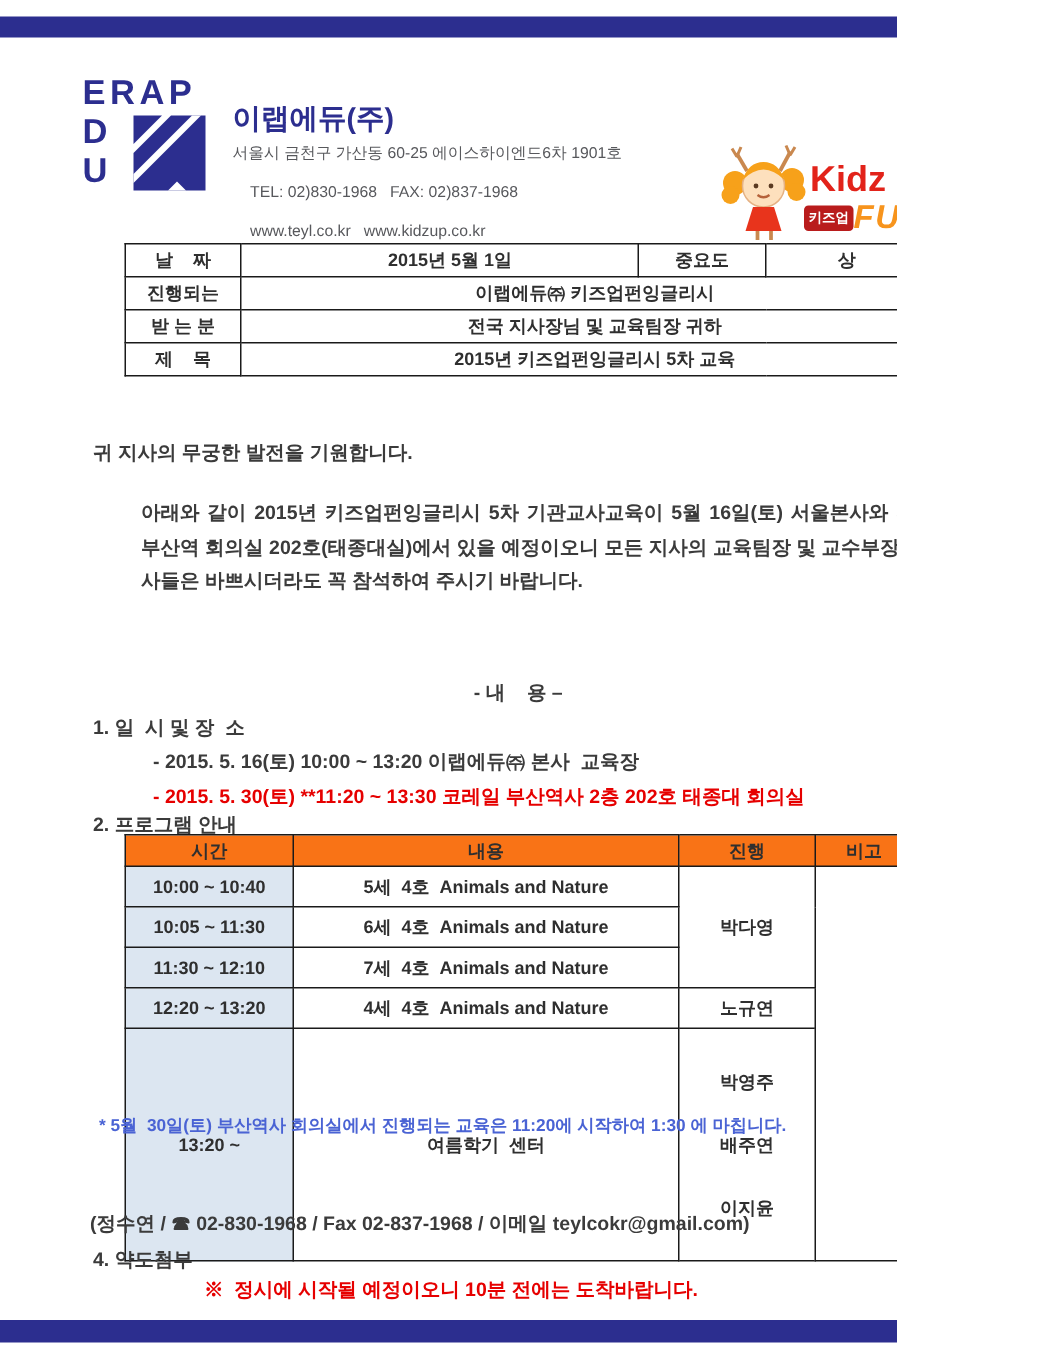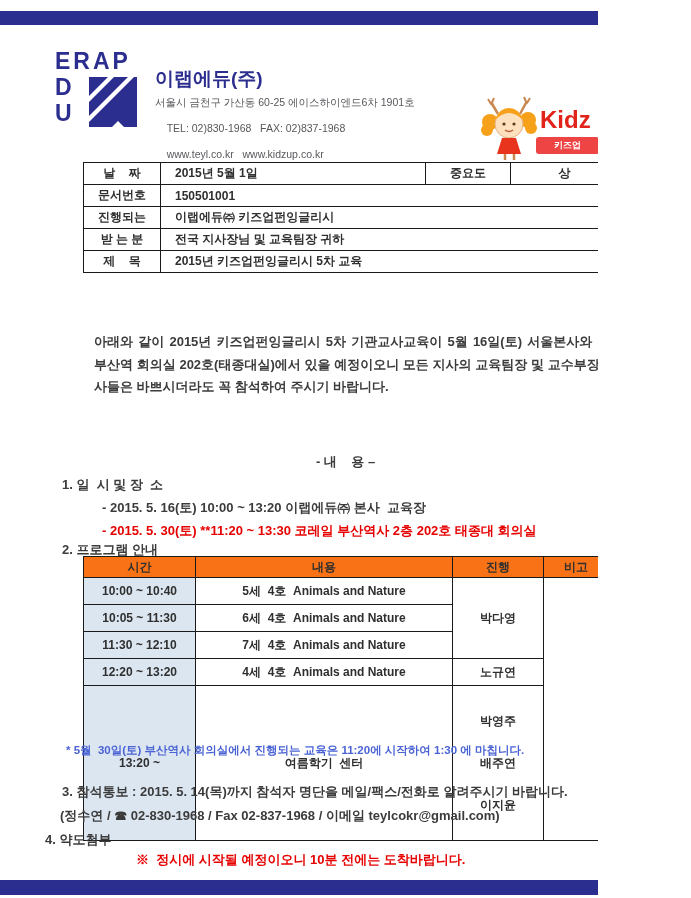--- a/index.html
+++ b/index.html
@@ -18,27 +18,27 @@
   .logo-row2, .logo-row3 { font-size:23px; font-weight:800; line-height:26px; }
   .logo-icon { position:absolute; left:33px; top:28px; }
   .company-name { position:absolute; left:155px; top:66px; font-size:19px; font-weight:800; color:#2c2e8f; }
   .company-addr { position:absolute; left:155px; top:96px; font-size:10.5px; line-height:13px; color:#57585c; font-weight:500; white-space:pre; }
 
   .kidzup { position:absolute; left:478px; top:96px; width:170px; height:66px; }
   .kidzup-girl { position:absolute; left:0px; top:0px; }
   .kidzup-word { position:absolute; left:62px; top:10px; font-size:24px; font-weight:900; letter-spacing:0px; }
   .kidz { color:#e2231a; } .up { color:#2b3990;margin-left:32px; }
   .kidzup-row2 { position:absolute; left:58px; top:36px; display:flex; align-items:center; }
-  .kidz-badge { background:#ef4444; color:#fff; font-size:9px; font-weight:700; padding:2px 18px; border-radius:3px; margin-right:0; }
+  .kidz-badge { background:#b91c1c; color:#fff; font-size:9px; font-weight:700; padding:2px 3px; border-radius:3px; margin-right:0; }
   .fun { color:#f7941d; font-size:22px; font-weight:900; font-style:italic; letter-spacing:1px; }
 
   
   table { border-collapse:collapse; }
   .info-table { position:absolute; left:83px; top:162px; width:535px; table-layout:fixed; }
-  .info-table td { border:1.8px solid #1a1a1a; height:21px; font-size:12px; font-weight:700; color:#2f2f2f; padding:0; }
+  .info-table td { border:1.8px solid #1a1a1a; height:21px; font-size:12px; font-weight:700; color:#2f2f2f; padding:0;text-align:center; }
   .info-table td.lbl { text-align:center; white-space:pre; }
   .info-table td.val { padding-left:14px; white-space:pre; }
   .info-table td.ctr { text-align:center; }
 
   
   .t { position:absolute; font-size:13px; font-weight:700; color:#3b3b3b; }
   .red { color:#e60000; }
   .blue { color:#4a63d4; }
   .just { text-align:justify; line-height:22.5px;margin-left:32px; }
   .pre { white-space:pre; }
@@ -114,38 +114,35 @@
         <col style="width:108px">
       </colgroup>
     <tbody>
         <tr>
       <td class="lbl">날    짜</td>
       <td class="val">2015년 5월 1일</td>
       <td class="ctr">중요도</td>
       <td class="ctr">상</td>
     </tr>
     <tr>
-      <td class="lbl">문서번호</td>
-      <td class="val" colspan="3">150501001</td>
-    </tr>
-    <tr>
       <td class="lbl">진행되는</td>
       <td class="val" colspan="3">이랩에듀㈜ 키즈업펀잉글리시</td>
     </tr>
     <tr>
       <td class="lbl">받 는 분</td>
       <td class="val" colspan="3">전국 지사장님 및 교육팀장 귀하</td>
     </tr>
     <tr>
       <td class="lbl">제    목</td>
       <td class="val" colspan="3">2015년 키즈업펀잉글리시 5차 교육</td>
     </tr>
   </tbody>
     </table>
 
+  <div class="t" style="left:62px; top:293px;">귀 지사의 무궁한 발전을 기원합니다.</div>
   <div class="t just" style="left:62px; top:331px; width:578px;">아래와 같이 2015년 키즈업펀잉글리시 5차 기관교사교육이 5월 16일(토) 서울본사와 5월 30일(토) 부산역 회의실 202호(태종대실)에서 있을 예정이오니 모든 지사의 교육팀장 및 교수부장님들, 출강교사들은 바쁘시더라도 꼭 참석하여 주시기 바랍니다.</div>
   <div class="t pre" style="left:0px; top:453px; width:691px; text-align:center;">- 내    용 –</div>
   <div class="t pre" style="left:62px; top:476px;">1. 일  시 및 장  소</div>
   <div class="t pre" style="left:102px; top:499px;">- 2015. 5. 16(토) 10:00 ~ 13:20 이랩에듀㈜ 본사  교육장</div>
   <div class="t pre red" style="left:102px; top:522px;">- 2015. 5. 30(토) **11:20 ~ 13:30 코레일 부산역사 2층 202호 태종대 회의실</div>
   <div class="t" style="left:62px; top:541px;">2. 프로그램 안내</div>
 
   <table class="prog-table">
     <colgroup>
         <col style="width:112px">
@@ -185,19 +182,18 @@
       <td>
         <span class="p-line">박영주</span>
         <span class="p-line">배주연</span>
         <span class="p-line">이지윤</span>
       </td>
     </tr>
   </tbody>
     </table>
 
   <div class="t pre blue" style="left:66px; top:743px; font-size:11.5px;">* 5월  30일(토) 부산역사 회의실에서 진행되는 교육은 11:20에 시작하여 1:30 에 마칩니다.</div>
-  <div class="t" style="left:62px; top:783px;">3. 참석통보 : 2015. 5. 14(목)까지 참석자 명단을 메일/팩스/전화로 알려주시기 바랍니다.</div>
   <div class="t" style="left:60px; top:807px;">(정수연 / ☎ 02-830-1968 / Fax 02-837-1968 / 이메일 teylcokr@gmail.com)</div>
-  <div class="t" style="left:45px; top:831px;">4. 약도첨부</div>
+  <div class="t" style="left:62px; top:831px;">4. 약도첨부</div>
   <div class="t pre red" style="left:108px; top:851px;margin-left:28px;">※  정시에 시작될 예정이오니 10분 전에는 도착바랍니다.</div>
 
   <div class="bar bottom"></div>
 </div>
 
 </body></html>

